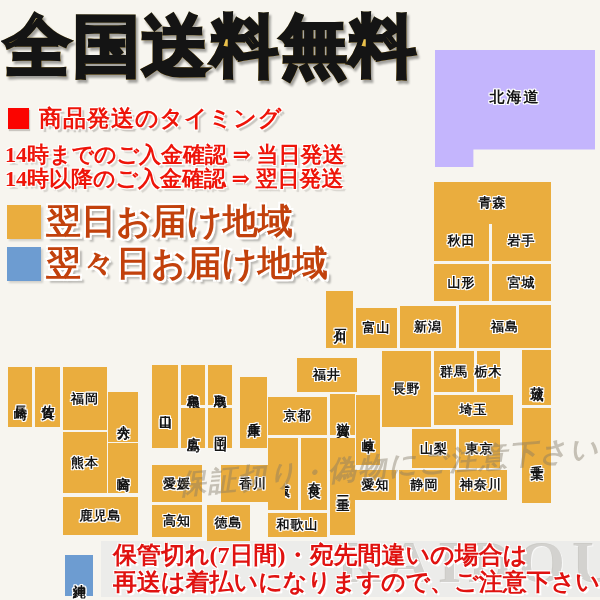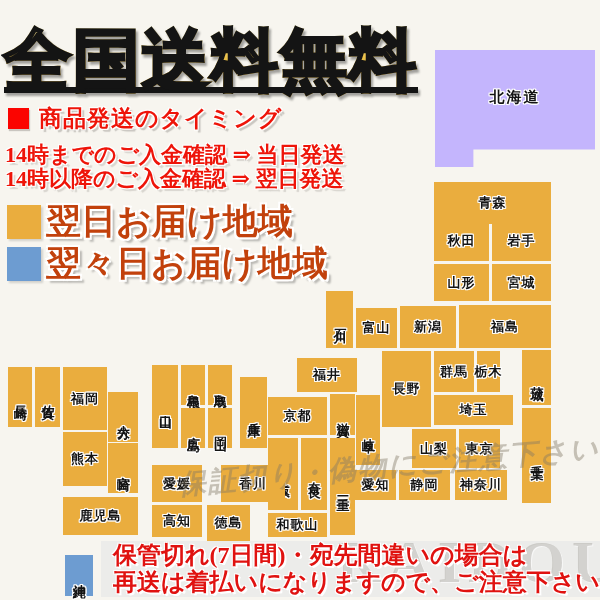--- a/index.html
+++ b/index.html
@@ -1,28 +1,27 @@
 <!DOCTYPE html>
 <html><head>
 <meta charset="utf-8">
 <style>
   html,body{margin:0;padding:0;}
   body{font-family:"Liberation Sans",sans-serif;}
   #stage{position:relative;width:600px;height:600px;background:#f7f5ef;overflow:hidden;}
 
   
   .title{
-    position:absolute;left:4px;top:18px;width:430px;
+    position:absolute;left:4px;top:4px;width:430px;
     font-family:"Liberation Serif","DejaVu Serif",serif;
     font-weight:bold;font-size:67px;line-height:84px;letter-spacing:2px;white-space:nowrap;
     background:linear-gradient(180deg,#faeca4 6%,#f2cd5c 38%,#d29c1b 72%,#a87c07 100%);
     -webkit-background-clip:text;background-clip:text;color:transparent;
     -webkit-text-stroke:3px #141414;
     filter:drop-shadow(2px 3px 1px rgba(0,0,0,0.35));
-    text-decoration:underline;
   }
 
   
   .ship-heading{position:absolute;left:8px;top:103px;display:flex;align-items:center;gap:10px;}
   .red-square{width:21px;height:21px;background:#fb0400;display:inline-block;box-shadow:1px 2px 1px #c9c6c0;}
   .ship-heading-label{
     font-weight:bold;font-size:23px;color:#ee1409;letter-spacing:1px;
     text-shadow:-1px -1px 0 #fff,1px -1px 0 #fff,-1px 1px 0 #fff,1px 1px 0 #fff,3px 3px 1px #c9c6c0;
   }
   .pay-lines{
@@ -230,21 +229,21 @@
       </div>
       <div class="pref vert" style="left: 35px; top: 367px; width: 25px; height: 60px; background: rgb(234, 173, 62);">
         <span>佐賀</span>
       </div>
       <div class="pref" style="left: 63px; top: 367px; width: 44px; height: 63px; background: rgb(234, 173, 62);">
         <span>福岡</span>
       </div>
       <div class="pref vert" style="left: 108px; top: 392px; width: 30px; height: 50px; background: rgb(234, 173, 62);">
         <span>大分</span>
       </div>
-      <div class="pref" style="left: 63px; top: 432px; width: 44px; height: 54px; background: rgb(234, 173, 62);">
+      <div class="pref" style="left: 63px; top: 432px; width: 44px; height: 61px; background: rgb(234, 173, 62);">
         <span>熊本</span>
       </div>
       <div class="pref vert" style="left: 108px; top: 443px; width: 30px; height: 50px; background: rgb(234, 173, 62);">
         <span>宮崎</span>
       </div>
       <div class="pref" style="left: 63px; top: 497px; width: 75px; height: 38px; background: rgb(234, 173, 62);">
         <span>鹿児島</span>
       </div>
       <div class="pref vert" style="left: 65px; top: 555px; width: 28px; height: 41px; background: rgb(109, 156, 209);">
         <span>沖縄</span>

